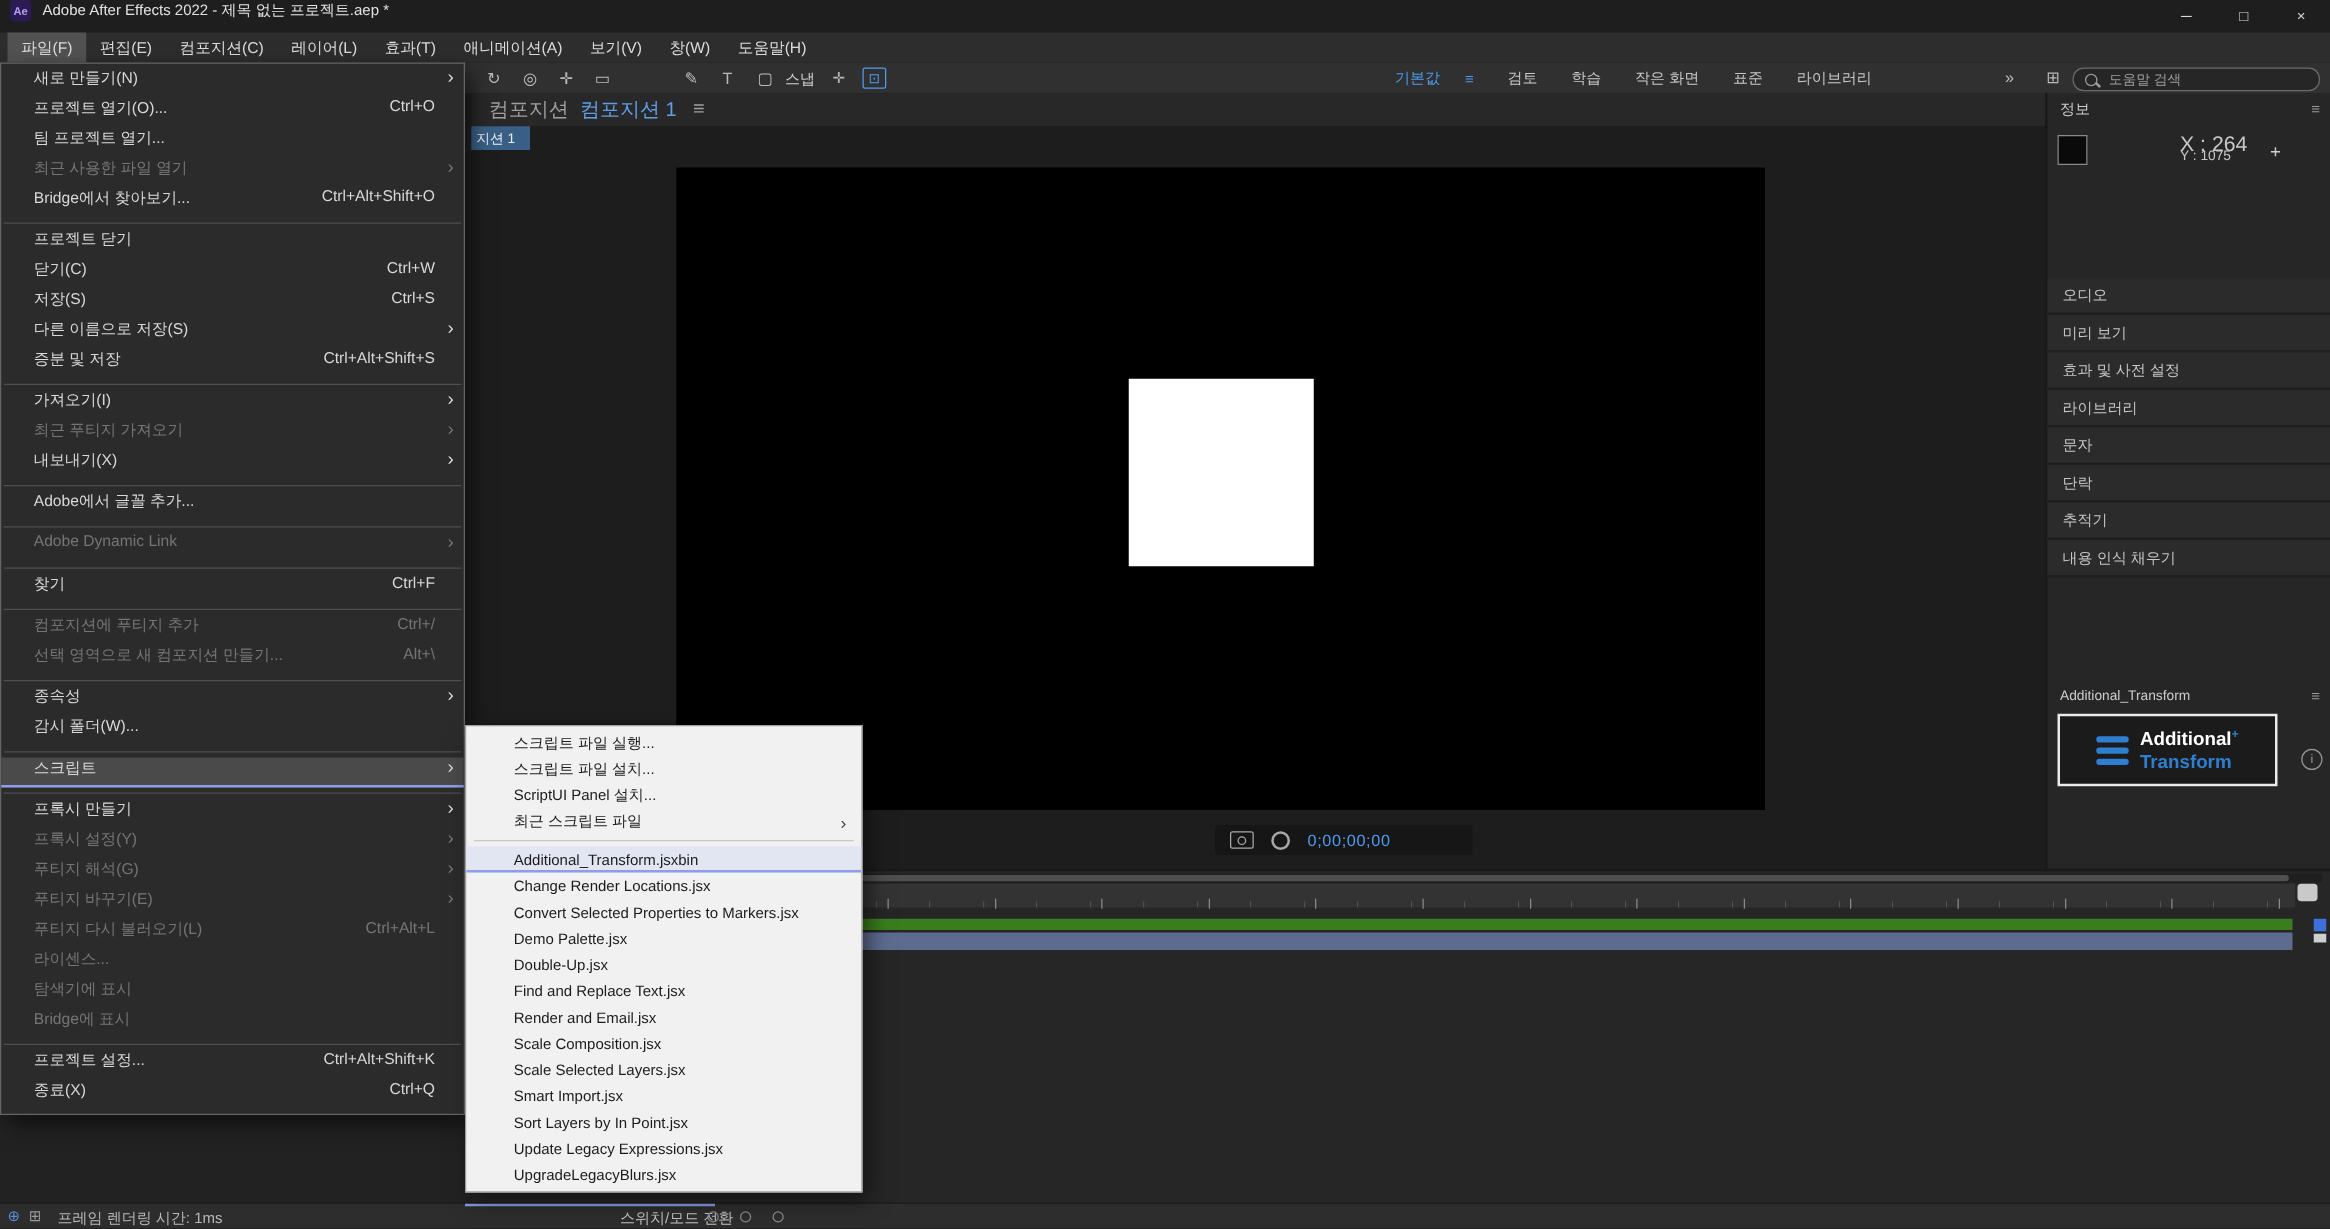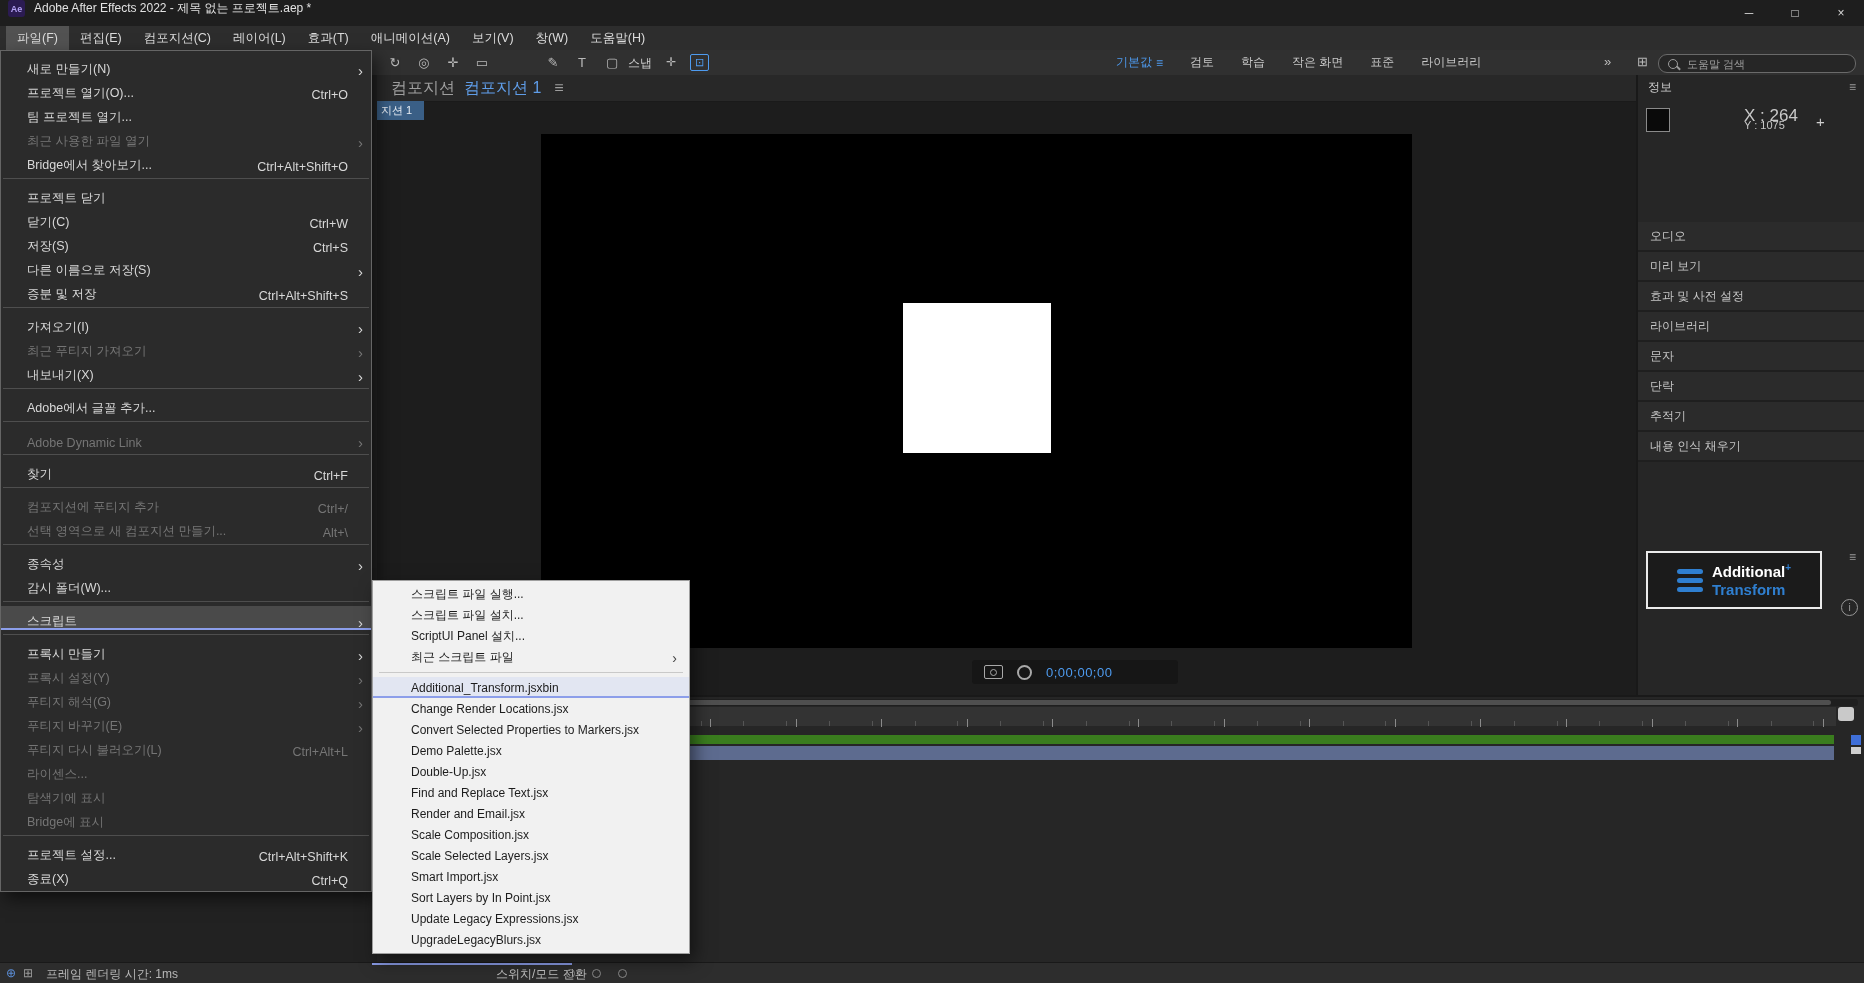--- a/index.html
+++ b/index.html
@@ -22,21 +22,21 @@
 
   
   .toolbar{position:absolute;left:0;top:50px;right:0;height:25px;background:#303030;border-bottom:1px solid #161616;}
   .tool-strip{position:absolute;top:0;height:25px;}
   .tool-icon{position:absolute;top:3px;width:24px;height:19px;display:flex;align-items:center;justify-content:center;
              color:#b9b9b9;font-size:13px;}
   .static-icon{position:absolute;display:flex;align-items:center;justify-content:center;color:#b9b9b9;}
   .roi-button{border:1px solid #4e9bef;border-radius:2px;color:#4e9bef;}
   .snap-label{position:absolute;left:628px;top:5px;font-size:12px;color:#cfcfcf;}
   .ws-tabs{position:absolute;left:1116px;top:0;height:25px;display:flex;align-items:center;gap:27px;font-size:12px;color:#c9c9c9;}
-  .ws-tab{display:flex;align-items:center;gap:4px;white-space:nowrap;}
+  .ws-tab{display:flex;align-items:center;gap:20px;white-space:nowrap;}
   .ws-tab.active .ws-tab-label{color:#4e9bef;}
   .ws-tab-icon{color:#4e9bef;font-size:12px;}
   .ws-tab-icon:empty{display:none;}
   .overflow-icon{position:absolute;left:1604px;top:4px;font-size:13px;color:#bdbdbd;}
   .panel-toggle{position:absolute;left:1637px;top:4px;font-size:13px;color:#b9b9b9;}
   .search-box{position:absolute;left:1658px;top:4px;width:178px;height:17px;border:1px solid #6a6a6a;border-radius:9px;
               background:#262626;display:flex;align-items:center;padding:0 9px;gap:7px;}
   .mag{width:8px;height:8px;border:1.5px solid #9c9c9c;border-radius:50%;position:relative;flex:0 0 auto;}
   .mag::after{content:"";position:absolute;width:5px;height:1.5px;background:#9c9c9c;transform:rotate(45deg);right:-4px;bottom:-1px;}
   .search-input{background:transparent;border:none;outline:none;font-family:"Liberation Sans",sans-serif;
@@ -71,21 +71,21 @@
   .info-swatch{position:absolute;left:8px;top:33px;width:22px;height:22px;background:#0a0a0a;border:1px solid #8a8a8a;}
   .info-channels{position:absolute;left:42px;top:31px;}
   .ch-row{display:block;height:13px;font-size:11px;color:#c9c9c9;}
   .info-x{position:absolute;left:106px;top:31px;font-size:17px;color:#c9c9c9;text-align:right;}
   .info-y{position:absolute;left:106px;top:44px;font-size:11px;color:#c9c9c9;}
   .crosshair{position:absolute;left:178px;top:38px;font-size:15px;color:#cfcfcf;}
   .rp-list{position:absolute;left:0;top:147px;right:0;}
   .rp-row{height:28px;background:#2b2b2b;border-bottom:2px solid #1f1f1f;display:flex;align-items:center;
           padding:0 12px;font-size:12px;color:#c6c6c6;}
   .plugin-header{top:470px;}
-  .plugin-box{position:absolute;left:8px;top:476px;width:176px;height:58px;border:2px solid #ebebeb;background:#1b1b1b;
+  .plugin-box{position:absolute;left:8px;top:496px;width:176px;height:58px;border:2px solid #ebebeb;background:#1b1b1b;
               display:flex;align-items:center;justify-content:center;gap:9px;box-sizing:border-box;}
   .logo-bars{display:flex;flex-direction:column;gap:4px;}
   .logo-bar{width:26px;height:5px;border-radius:2.5px;background:#2f7fd0;}
   .logo-text{line-height:1.15;font-weight:bold;font-size:15px;white-space:nowrap;}
   .lt1{color:#fff;} .lt-plus{color:#2f7fd0;font-size:10px;vertical-align:super;} .lt2{color:#2f7fd0;}
   .info-circle{position:absolute;left:203px;top:524px;width:15px;height:15px;border:1px solid #989898;border-radius:50%;
                color:#989898;font-size:10px;display:flex;align-items:center;justify-content:center;}
 
   
   .timeline-panel{position:absolute;left:377px;top:695px;right:0;height:268px;background:#262626;border-top:2px solid #191919;}
@@ -110,21 +110,21 @@
   .sb-glyph.net{color:#5b8dd6;}
   .sb-render{position:absolute;left:46px;top:3px;white-space:nowrap;}
   .sb-toggle{position:absolute;left:496px;top:3px;white-space:nowrap;color:#c0c0c0;}
   .sb-dots{position:absolute;left:566px;top:6px;display:flex;gap:17px;}
   .sb-dot{width:7px;height:7px;border:1px solid #8a8a8a;border-radius:50%;}
   .hover-line{position:absolute;left:372px;top:0;width:200px;height:2px;}
 
   
   .file-menu{position:absolute;left:0;top:50px;width:372px;background:#2b2b2b;border:1px solid #656565;
              box-shadow:5px 7px 16px rgba(0,0,0,.55);z-index:100;padding:3px 0;box-sizing:border-box;}
-  .fm-row{height:24px;display:flex;align-items:flex-end;padding:0 8px 0 26px;font-size:12.5px;color:#d8d8d8;}
+  .fm-row{height:24px;display:flex;align-items:flex-start;padding:0 8px 0 26px;font-size:12.5px;color:#d8d8d8;}
   .fm-fill{flex:1;}
   .mi-shortcut{color:inherit;white-space:nowrap;}
   .mi-arrow{width:15px;text-align:right;color:inherit;font-size:15px;line-height:1;}
   .fm-row.disabled{color:#757575;}
   .fm-row.highlighted{background:#4a4a4a;box-shadow:inset 0 -2px 0 var(--underline,#8c9eea);}
   .fm-sep{height:1px;background:#4e4e4e;margin:4px 2px;}
 
   
   .scripts-submenu{position:absolute;left:372px;top:580px;width:318px;background:#f1f1f1;border:1px solid #9f9f9f;
                    box-shadow:5px 7px 16px rgba(0,0,0,.5);z-index:110;padding:3px 0;box-sizing:border-box;}

